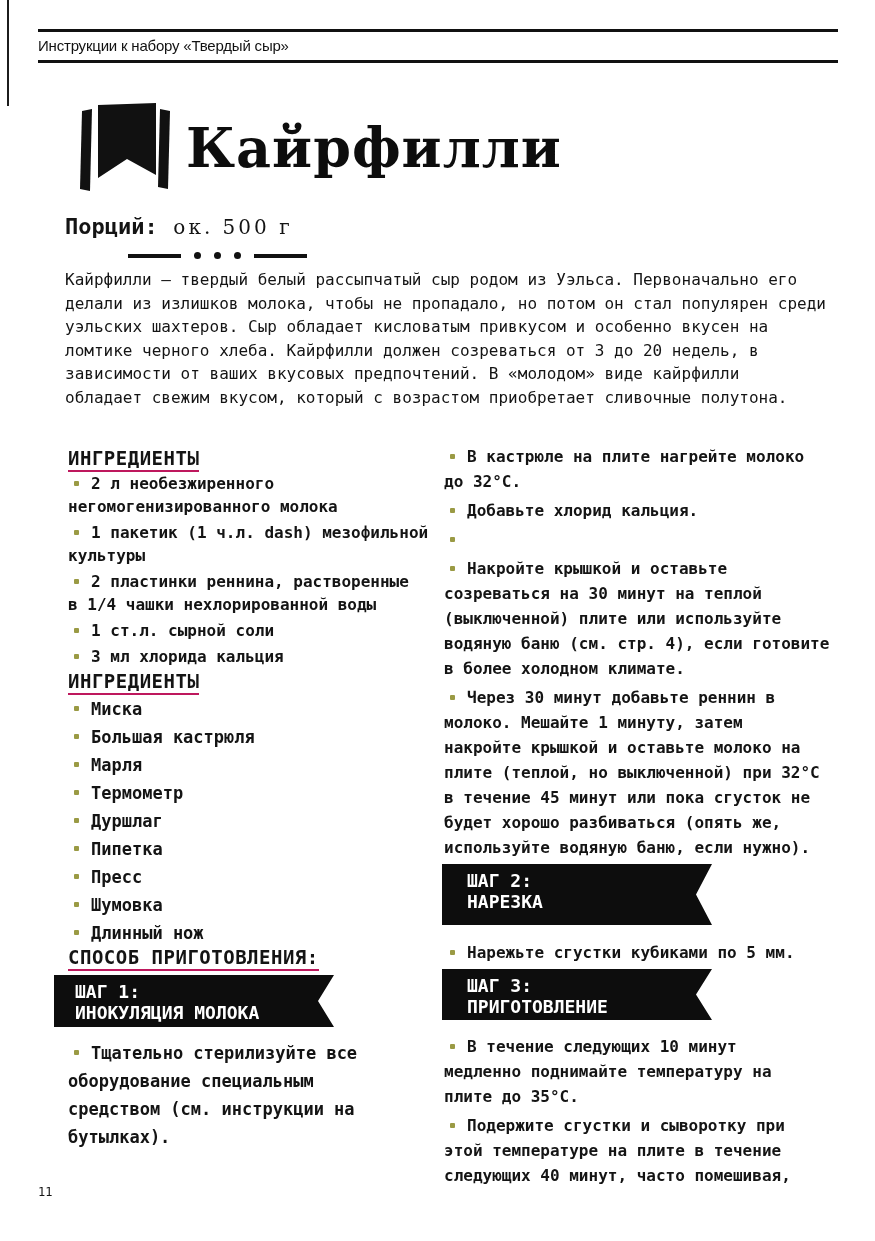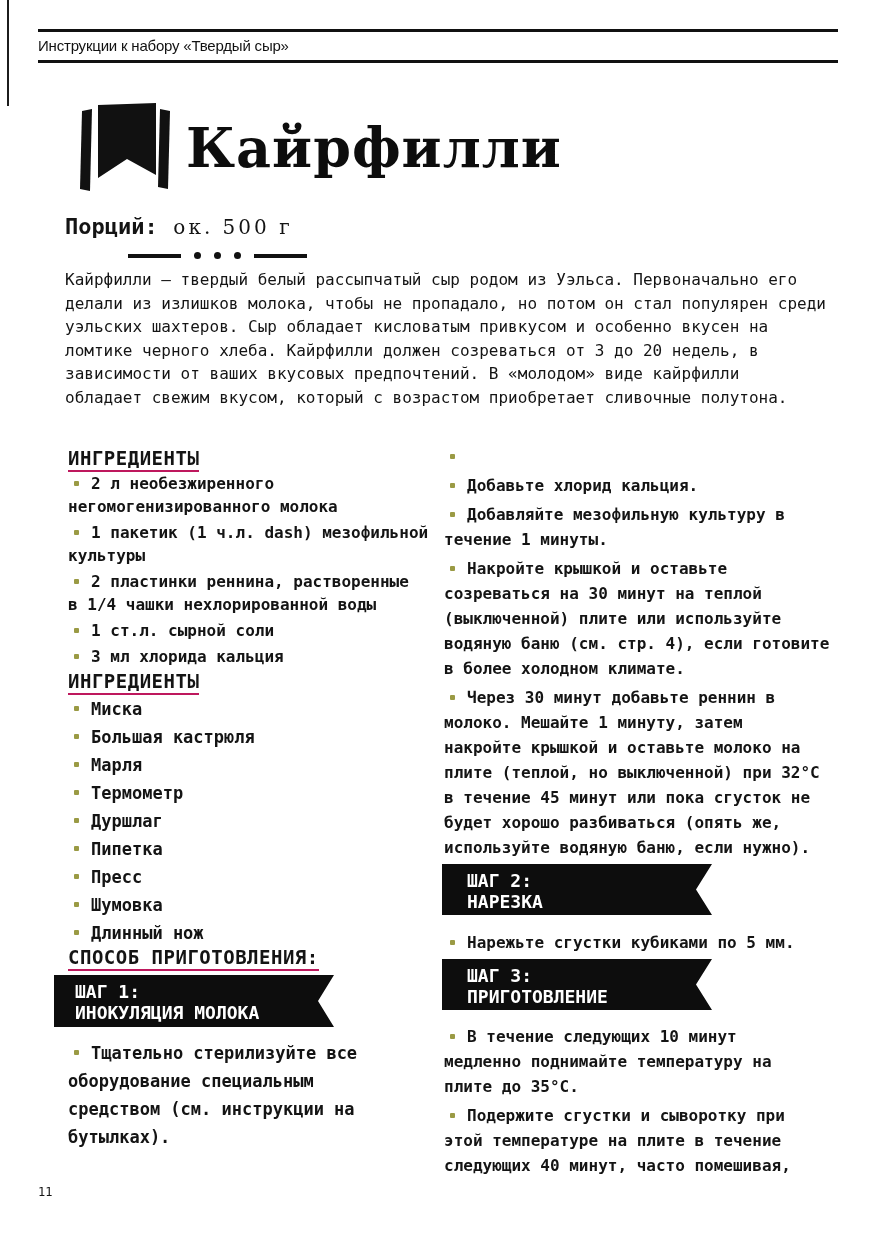--- a/index.html
+++ b/index.html
@@ -77,21 +77,21 @@
 
   
   .banner{
     background:var(--banner-bg);color:var(--banner-text);
     clip-path:polygon(0 0,100% 0,calc(100% - 16px) 50%,100% 100%,0 100%);
     font-weight:bold;font-size:18px;line-height:21px;
     padding-top:6px;box-sizing:border-box;
   }
   .banner .step-label,.banner .step-name{display:block;}
   .banner-step1{width:280px;height:52px;margin-left:-14px;padding-left:21px;margin-top:4px;}
-  .banner-step2{width:270px;height:51px;margin-left:-2px;padding-left:25px;margin-top:2px;}
+  .banner-step2{width:270px;height:61px;margin-left:-2px;padding-left:25px;margin-top:2px;}
   .banner-step3{width:270px;height:51px;margin-left:-2px;padding-left:25px;margin-top:4px;}
   .step1-list{margin-top:12px;}
   .step2-list{margin-top:15px;}
   .step3-list{margin-top:14px;}
 
   .page-number{position:absolute;left:38px;top:1185px;font-size:12px;font-weight:normal;}
 </style>
 </head>
 <body>
 
@@ -172,24 +172,24 @@
     <div class="list step1-list">
         <div class="li"><span class="dot"></span><span class="li-text">Тщательно стерилизуйте все
 оборудование специальным
 средством (см. инструкции на
 бутылках).</span></div>
       </div>
   </div>
 
   <div class="col col-right">
     <div class="list rc-list">
+        <div class="li"><span class="dot"></span><span class="li-text">В кастрюле на плите нагрейте молоко
+до 32°C.</span></div>
+        <div class="li"><span class="dot"></span><span class="li-text">Добавьте хлорид кальция.</span></div>
         <div class="li"><span class="dot"></span></div>
-        <div class="li"><span class="dot"></span><span class="li-text">Добавьте хлорид кальция.</span></div>
-        <div class="li"><span class="dot"></span><span class="li-text">Добавляйте мезофильную культуру в
-течение 1 минуты.</span></div>
         <div class="li"><span class="dot"></span><span class="li-text">Накройте крышкой и оставьте
 созреваться на 30 минут на теплой
 (выключенной) плите или используйте
 водяную баню (см. стр. 4), если готовите
 в более холодном климате.</span></div>
         <div class="li"><span class="dot"></span><span class="li-text">Через 30 минут добавьте реннин в
 молоко. Мешайте 1 минуту, затем
 накройте крышкой и оставьте молоко на
 плите (теплой, но выключенной) при 32°C
 в течение 45 минут или пока сгусток не

